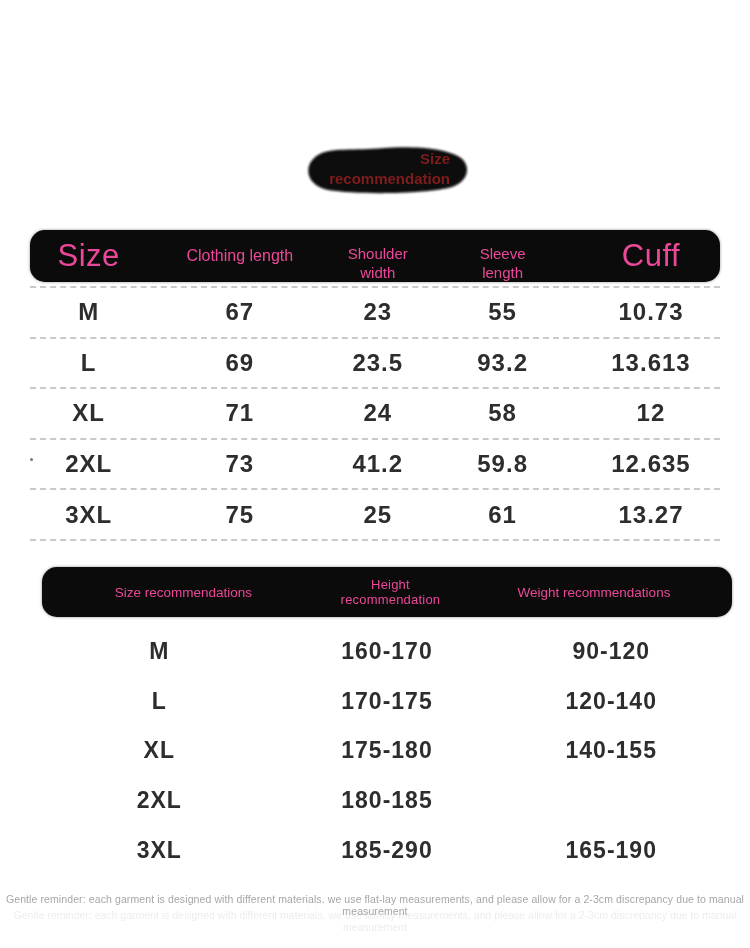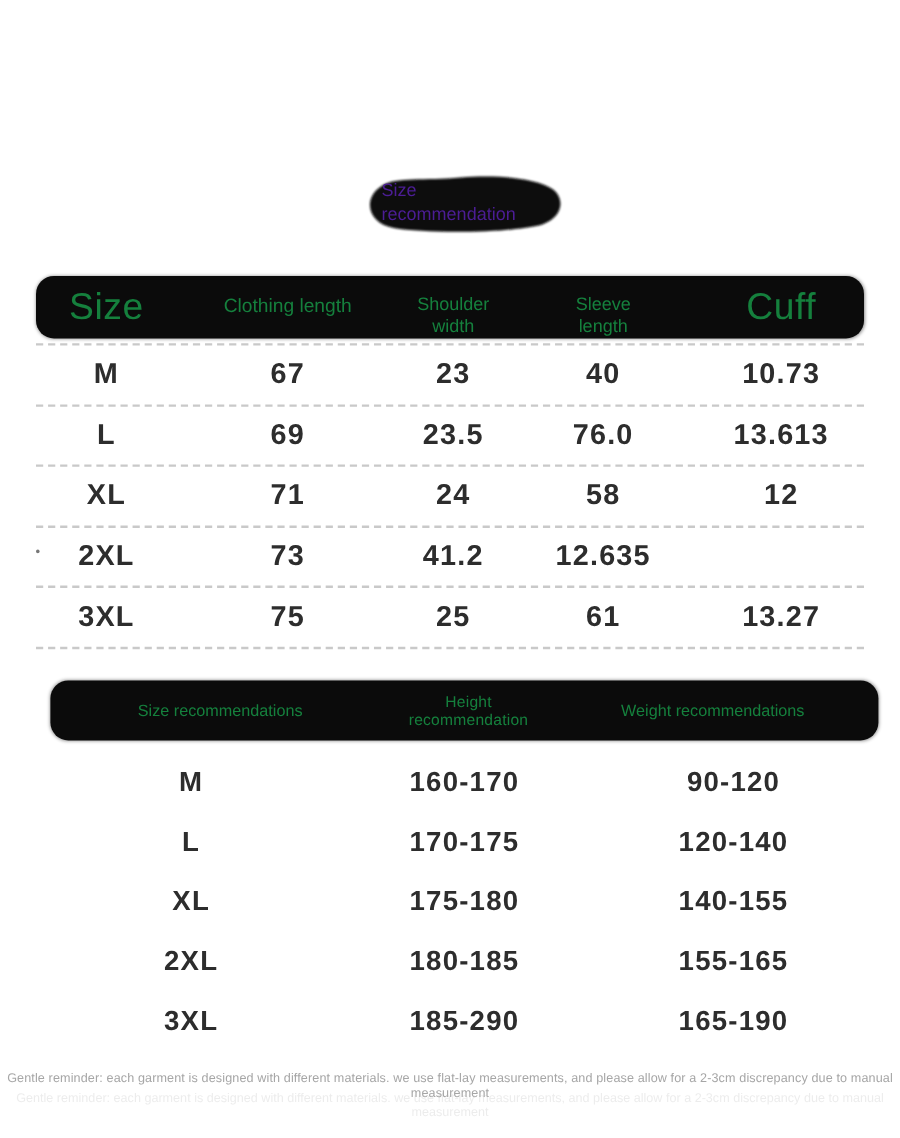--- a/index.html
+++ b/index.html
@@ -6,28 +6,28 @@
   body{
     width:750px;height:948px;background:#ffffff;position:relative;overflow:hidden;
     font-family:"Liberation Sans",sans-serif;color:#2d2d2d;
   }
 
   
   .badge{position:absolute;left:296px;top:142px;width:176px;height:54px;}
   .badge svg{position:absolute;left:0;top:0;width:100%;height:100%;}
   .badge-text{
     position:absolute;inset:0;display:flex;align-items:center;justify-content:center;
-    text-align:left;color:#4c1d95;font-size:15px;line-height:1.35;font-weight:400;
+    text-align:right;color:#7f1d1d;font-size:15px;line-height:1.35;font-weight:700;
   }
   .badge-text span{display:block;width:132px;}
 
   
   .bar{
     background:#0b0b0b;border-radius:15px;box-shadow:0 0 3px rgba(0,0,0,.45);
-    display:grid;align-items:center;color:#15803d;text-align:center;
+    display:grid;align-items:center;color:#ec4899;text-align:center;
   }
 
   
   .t1{position:absolute;left:30px;top:230px;width:690px;}
   .bar1{height:52px;grid-template-columns:17% 26.8% 13.2% 23% 20%;}
   .h-big{font-size:31px;font-weight:400;letter-spacing:.5px;}
   .h-med{font-size:16px;font-weight:400;}
   .h-sm2{font-size:15px;line-height:1.22;font-weight:400;margin-top:15px;}
   .h-sm2 span{display:inline-block;max-width:72px;}
   .rows1{margin-top:4px;border-top:2px dashed #c9c9c9;}
@@ -83,41 +83,42 @@
     <div class="h-med">Clothing length</div>
     <div class="h-sm2"><span>Shoulder width</span></div>
     <div class="h-sm2"><span>Sleeve length</span></div>
     <div class="h-big">Cuff</div>
   </div>
   <div class="rows1">
     <div class="row1">
       <div>M</div>
       <div>67</div>
       <div>23</div>
-      <div>40</div>
+      <div>55</div>
       <div>10.73</div>
     </div>
     <div class="row1">
       <div>L</div>
       <div>69</div>
       <div>23.5</div>
-      <div>76.0</div>
+      <div>93.2</div>
       <div>13.613</div>
     </div>
     <div class="row1">
       <div>XL</div>
       <div>71</div>
       <div>24</div>
       <div>58</div>
       <div>12</div>
     </div>
     <div class="row1">
       <div>2XL</div>
       <div>73</div>
       <div>41.2</div>
+      <div>59.8</div>
       <div>12.635</div>
     </div>
     <div class="row1">
       <div>3XL</div>
       <div>75</div>
       <div>25</div>
       <div>61</div>
       <div>13.27</div>
     </div>
   </div>
@@ -143,21 +144,20 @@
       <div>120-140</div>
     </div>
     <div class="row2">
       <div>XL</div>
       <div>175-180</div>
       <div>140-155</div>
     </div>
     <div class="row2">
       <div>2XL</div>
       <div>180-185</div>
-      <div>155-165</div>
     </div>
     <div class="row2">
       <div>3XL</div>
       <div>185-290</div>
       <div>165-190</div>
     </div>
   </div>
 </div>
 
 <div class="footer">Gentle reminder: each garment is designed with different materials. we use flat-lay measurements, and please allow for a 2-3cm discrepancy due to manual measurement</div>

